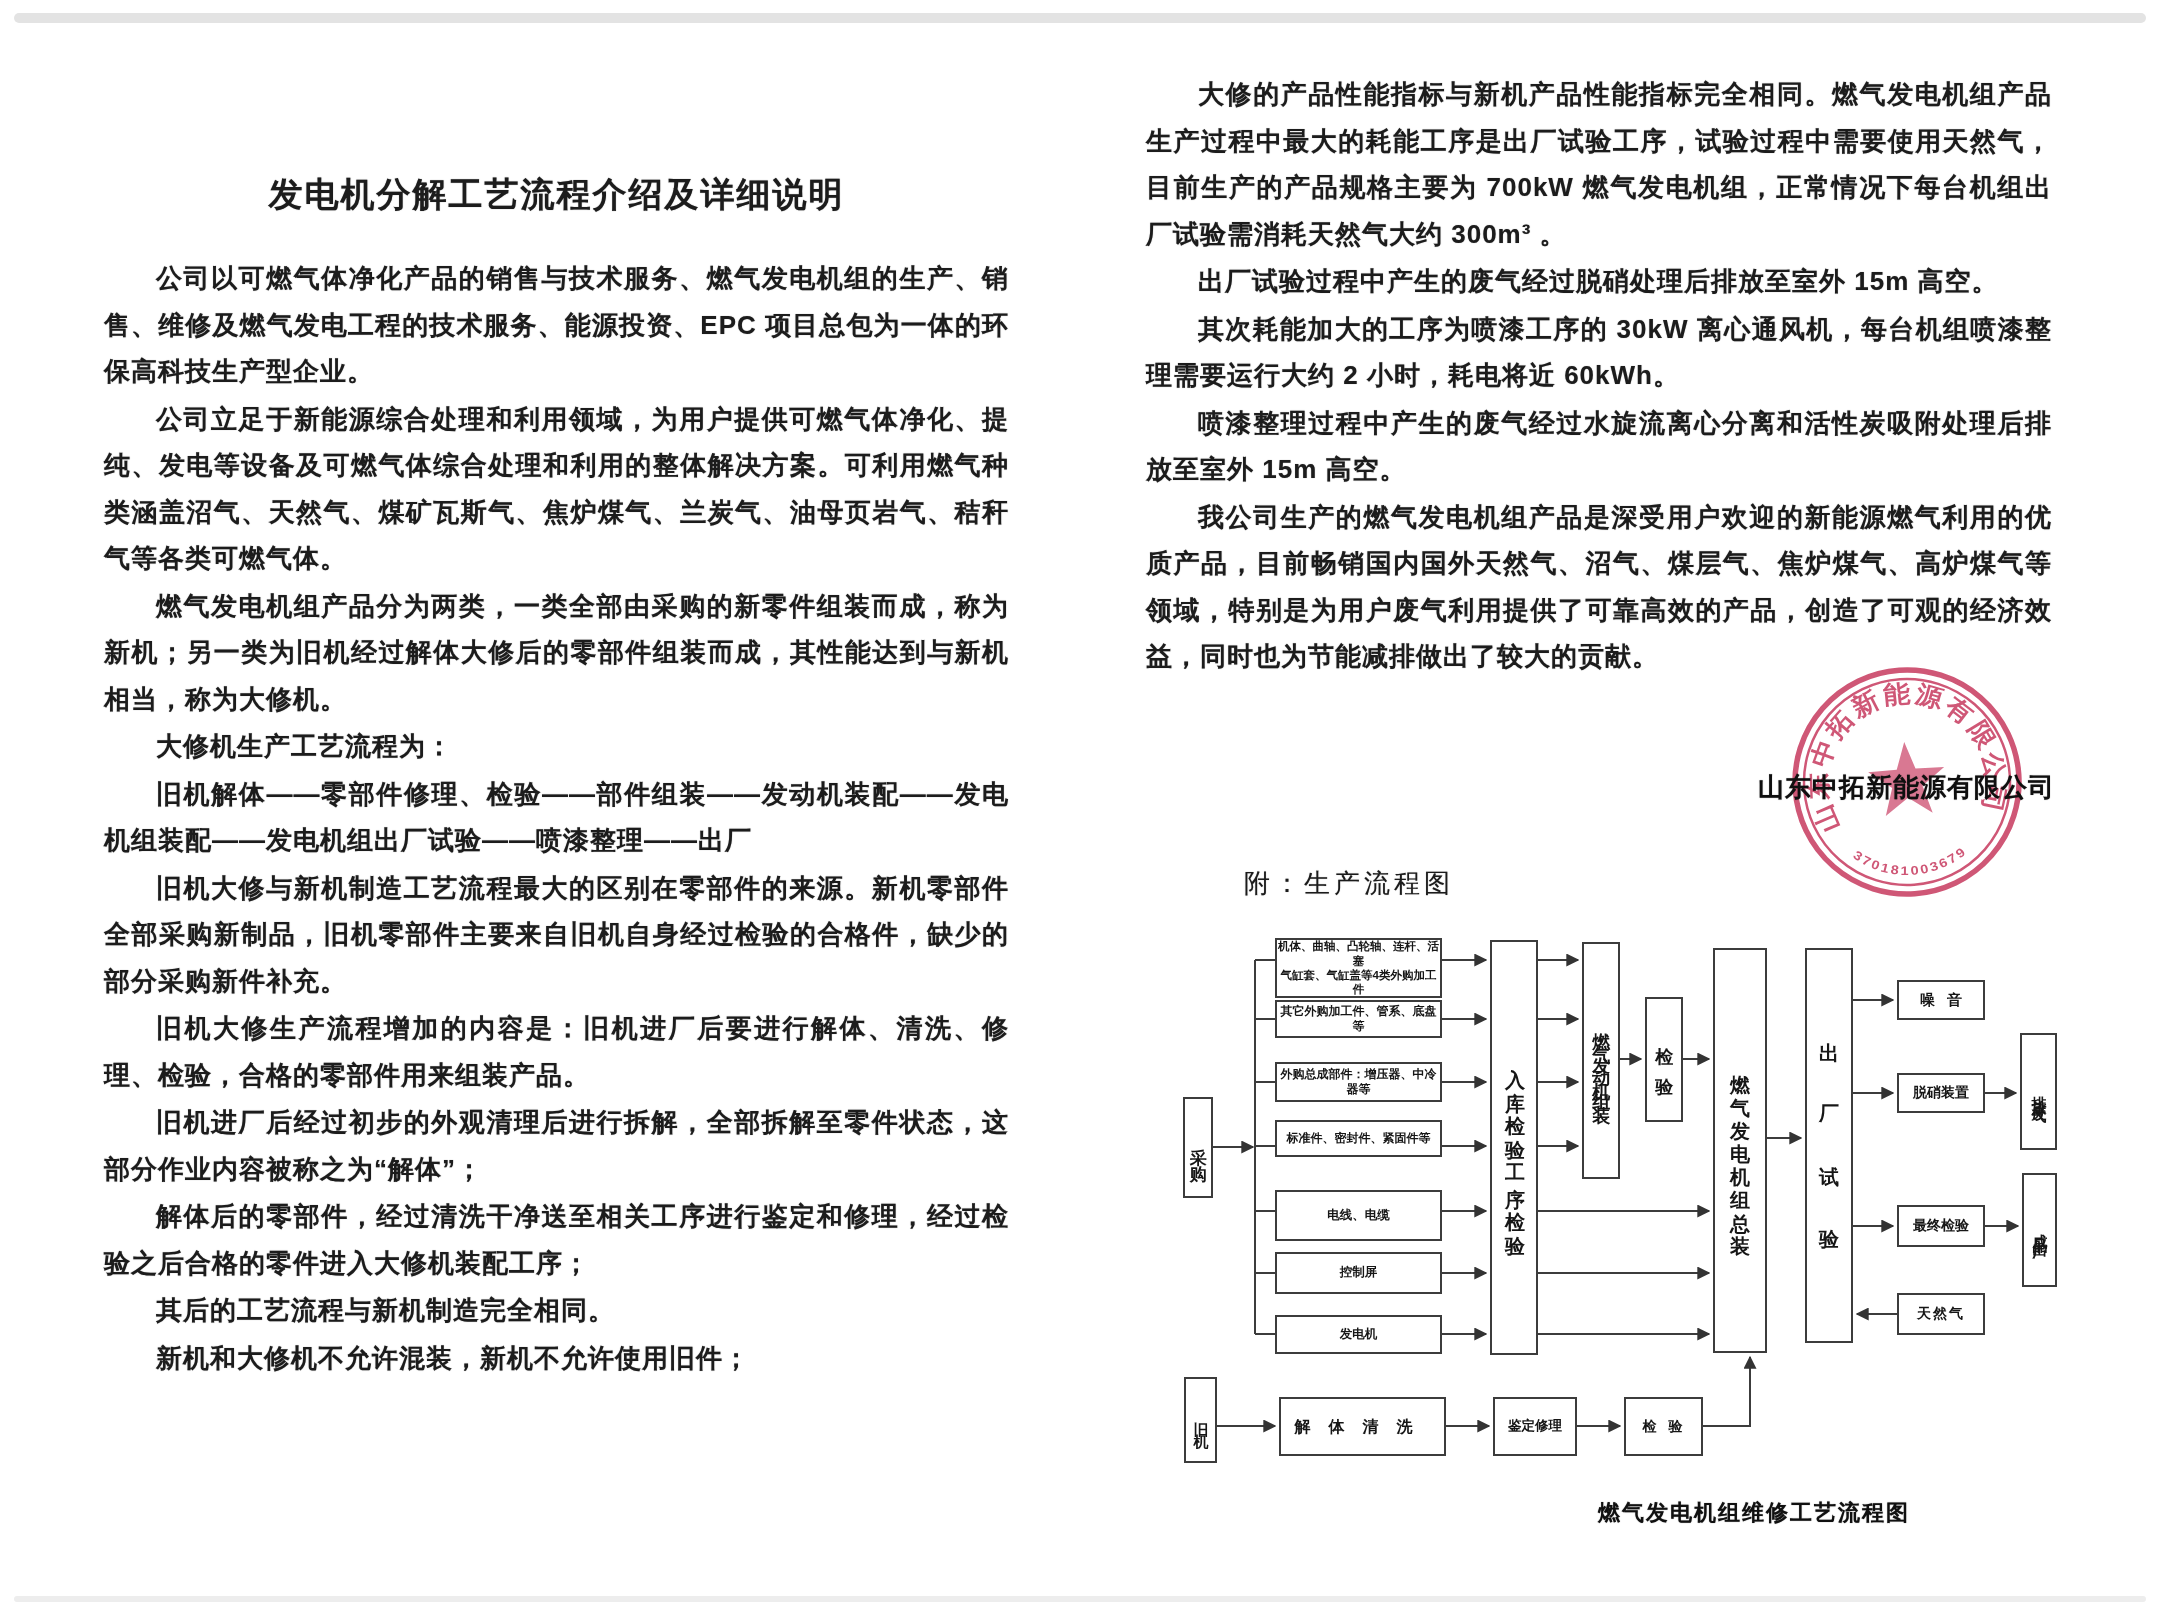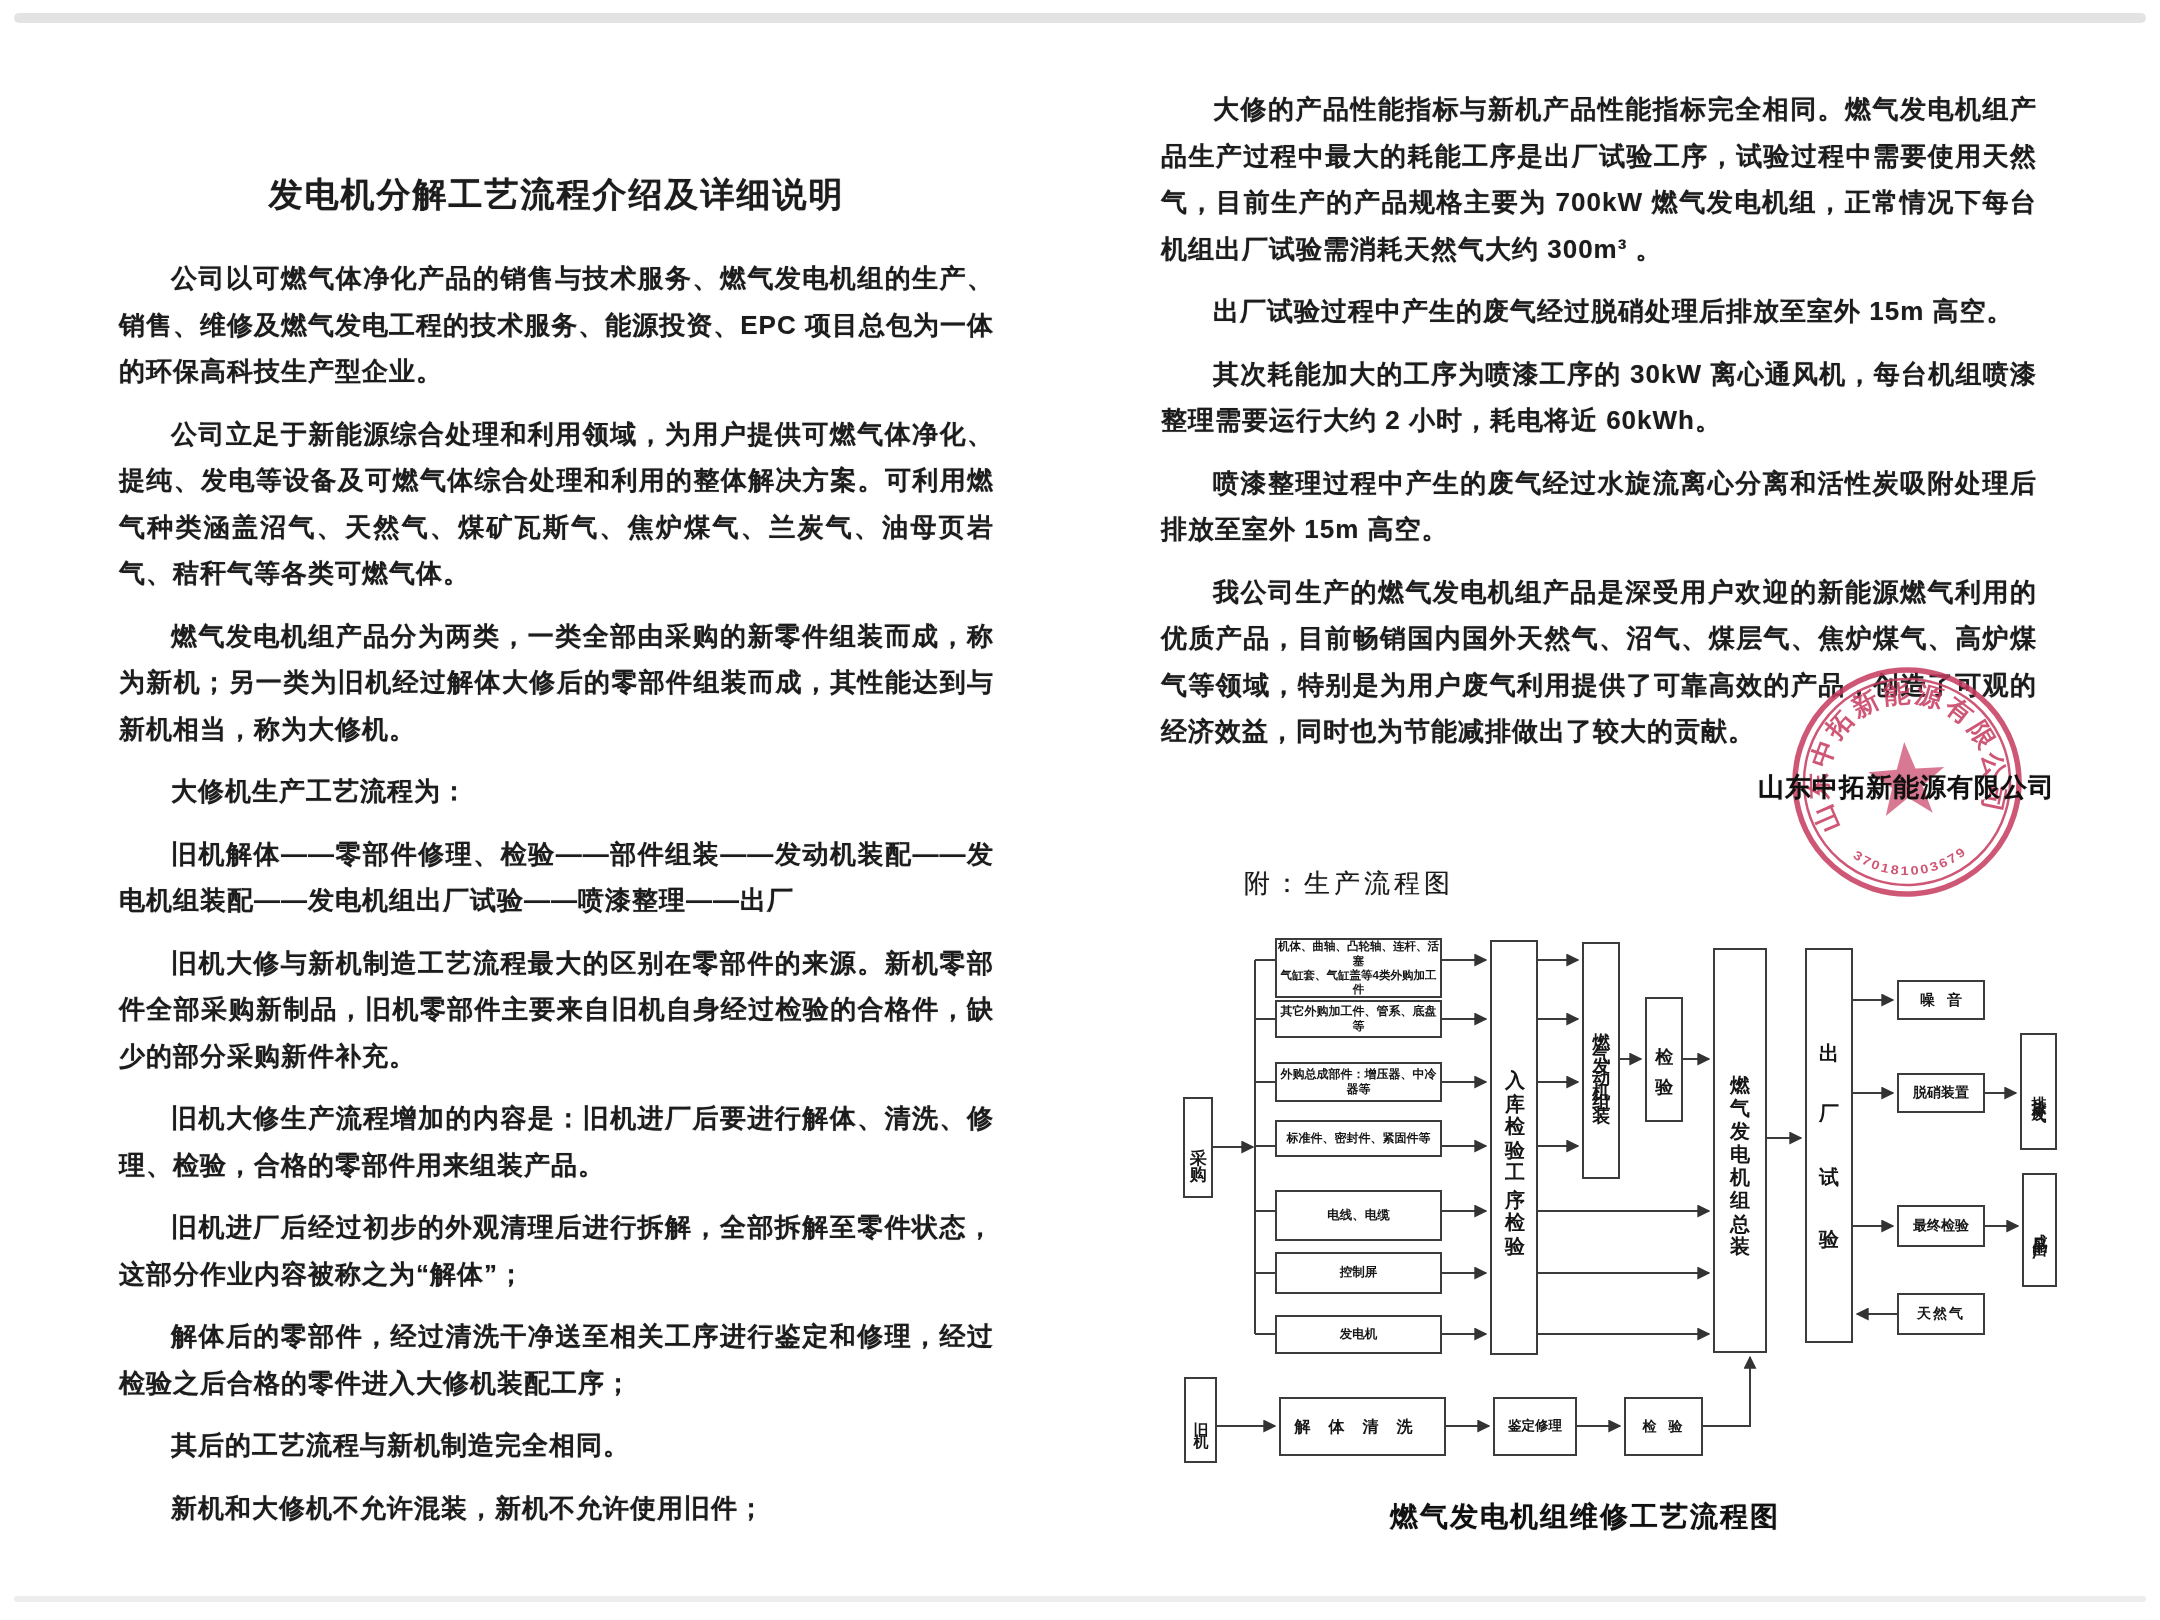--- a/index.html
+++ b/index.html
@@ -4,21 +4,21 @@
 <style>
   html,body{margin:0;padding:0;background:#fff;}
   .canvas{position:relative;width:2160px;height:1620px;background:#ffffff;overflow:hidden;
           font-family:"Liberation Sans","DejaVu Sans",sans-serif;color:#1b1b1b;}
   .edge-strip{position:absolute;left:14px;width:2132px;background:#e3e3e3;border-radius:5px;}
   #strip-top{top:13px;height:10px;}
   #strip-bottom{top:1596px;height:6px;background:#ededed;}
 
   
   .page-text{position:absolute;font-weight:600;color:#1c1c1c;}
-  .page-text p{margin:16px;font-size:26px;line-height:46.5px;text-align:justify;text-justify:inter-character;
+  .page-text p{margin:1px;font-size:26px;line-height:46.5px;text-align:justify;text-justify:inter-character;
                text-indent:2em;letter-spacing:1px;text-shadow:0 0 1px rgba(30,30,30,.45);}
   #p1{left:103px;top:172px;width:907px;}
   #p1 h1{font-size:34px;font-weight:800;text-align:center;margin:0 0 37px 0;letter-spacing:2px;
          text-shadow:0 0 1px rgba(0,0,0,.5);}
   #p2{left:1145px;top:70px;width:908px;}
 
   
   #stamp{position:absolute;left:1788px;top:663px;width:238px;height:238px;transform:rotate(-4deg);opacity:.85;}
   #company-line{position:absolute;left:1758px;top:770px;width:300px;font-size:26px;font-weight:700;
                 color:#0f0f0f;letter-spacing:1px;text-shadow:0 0 1px rgba(0,0,0,.5);z-index:5;}
@@ -26,21 +26,21 @@
                   text-shadow:0 0 1px rgba(0,0,0,.4);}
 
   
   #flow{position:absolute;left:1180px;top:920px;width:900px;height:660px;}
   #flow svg.wires{position:absolute;left:0;top:0;z-index:0;}
   .node{position:absolute;border:2px solid #3c3c3c;background:#fff;display:flex;align-items:center;
         justify-content:center;color:#161616;font-weight:700;z-index:1;box-sizing:border-box;
         text-align:center;line-height:1.25;}
   .vtext{writing-mode:vertical-rl;text-orientation:upright;}
   .two-line{white-space:pre-line;}
-  #cap{position:absolute;left:210px;top:578px;width:520px;text-align:left;font-size:28px;font-weight:800;
+  #cap{position:absolute;left:210px;top:578px;width:520px;text-align:right;font-size:22px;font-weight:800;
        letter-spacing:2px;color:#101010;z-index:1;text-shadow:0 0 1px rgba(0,0,0,.55);}
 
   
   #n-caigou{left:3px;top:177px;width:30px;height:101px;font-size:17px;letter-spacing:16px;padding-top:6px;}
   #n-b1{left:95px;top:18px;width:167px;height:60px;font-size:11.5px;}
   #n-b2{left:95px;top:80px;width:167px;height:38px;font-size:12px;}
   #n-b3{left:95px;top:142px;width:167px;height:40px;font-size:12px;}
   #n-b4{left:95px;top:200px;width:167px;height:37px;font-size:12px;}
   #n-b5{left:95px;top:270px;width:167px;height:51px;font-size:12.5px;}
   #n-b6{left:95px;top:332px;width:167px;height:42px;font-size:12.5px;}

